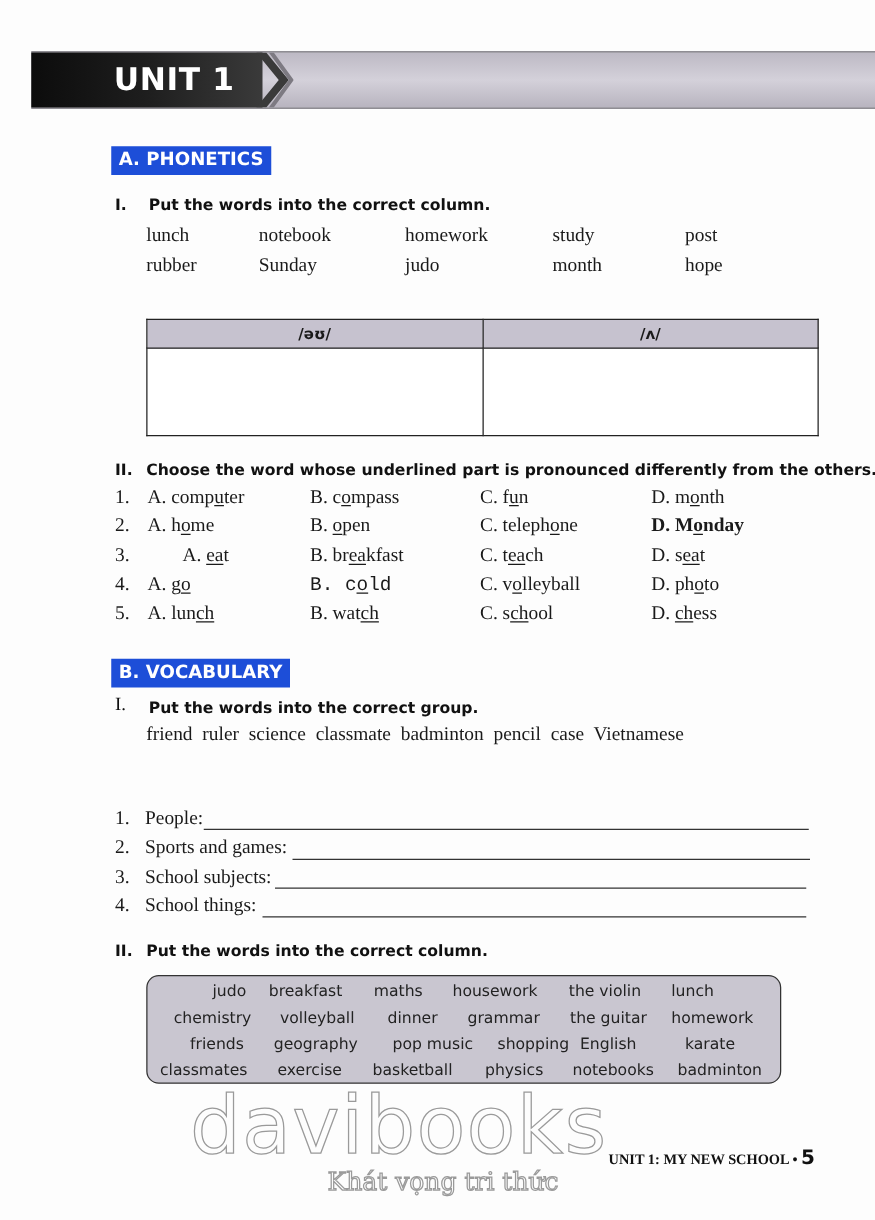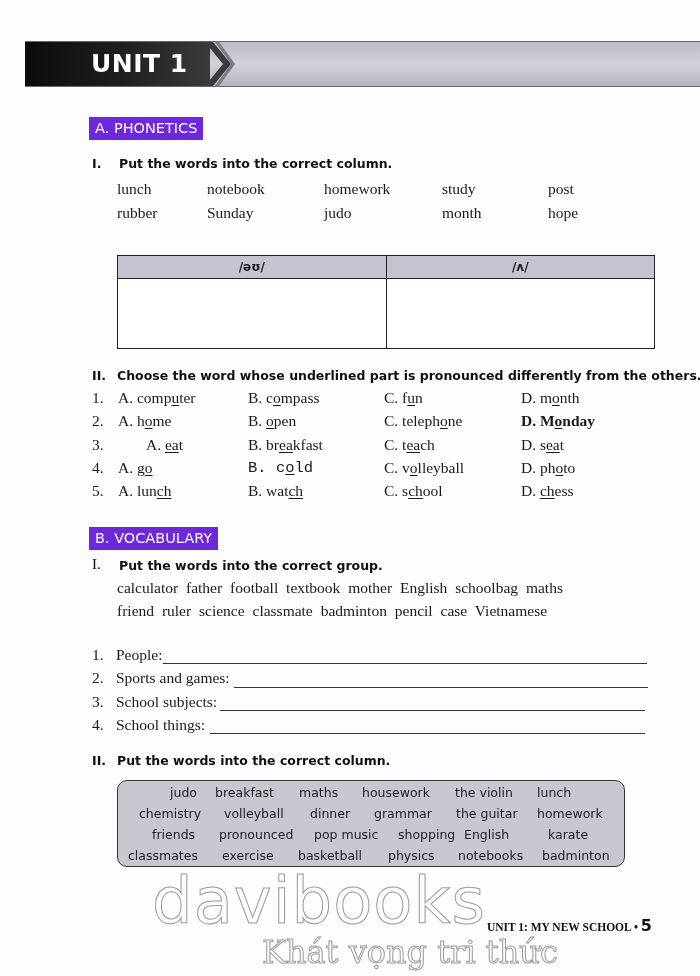--- a/index.html
+++ b/index.html
@@ -10,22 +10,22 @@
     background: linear-gradient(180deg, #bdb9c4 0%, #d4d1da 50%, #b8b4bf 100%);
     border-top: 1px solid #6b6870; border-bottom: 1px solid #6b6870; }
   .banner-left { position: absolute; left: 0; top: 0; width: 185px; height: 100%;
     background: linear-gradient(90deg, #0c0c0c 0%, #1e1e1e 50%, #3a3a3a 100%); }
   .banner-chev { position: absolute; left: 180px; top: 0; width: 30px; height: 100%; }
   .unit-label { position: absolute; left: 66px; top: 7px; color: #fff;
     font-family: "DejaVu Sans", sans-serif; font-weight: bold; font-size: 25px; letter-spacing: 0.5px; }
   .unit-title { position: absolute; left: 224px; top: 5px; color: #111;
     font-family: "DejaVu Sans", sans-serif; font-weight: bold; font-size: 27px; letter-spacing: 0.5px; }
 
-  .sec-badge { position: absolute; background: #6d28d9; color: #fff;
-    font-family: "DejaVu Sans", sans-serif; font-weight: normal; font-size: 14.5px;
+  .sec-badge { position: absolute; background: #1d4ed8; color: #fff;
+    font-family: "DejaVu Sans", sans-serif; font-weight: bold; font-size: 14.5px;
     padding: 2px 6px 2px 6px; line-height: 19px; }
   .instr { position: absolute; font-family: "DejaVu Sans", sans-serif; font-weight: bold; font-size: 12.5px; color: #111; }
   .instr .num { position: absolute; left: 0; }
   .instr .txt { position: absolute; left: 27px; white-space: nowrap; }
 
   .wordgrid { position: absolute; left: 117px; top: 180px; width: 520px; font-size: 15.5px; }
   .wordgrid .row { position: relative; height: 23.5px; }
   .wordgrid .cell { position: absolute; top: 0; white-space: nowrap; }
 
   table.phon { position: absolute; left: 117px; top: 255px; width: 538px; height: 94px;
@@ -49,21 +49,21 @@
 
   .wordbox { position: absolute; left: 117px; top: 780px; width: 508px; height: 87px;
     background: #c9c6d0; border: 1.5px solid #333; border-radius: 10px; }
   .wordbox .row { position: absolute; left: 0; width: 100%; height: 20px;
     font-family: "DejaVu Sans", sans-serif; font-size: 12.5px; color: #222; }
   .wordbox .w { position: absolute; white-space: nowrap; top: 2px; }
 
   .watermark { position: absolute; left: 152px; top: 864px; font-family: "DejaVu Sans", sans-serif;
     font-size: 64px; color: transparent; -webkit-text-stroke: 1px #9a9a9a; letter-spacing: 1px; }
   .watermark2 { position: absolute; left: 262px; top: 933px; font-family: "DejaVu Serif", serif;
-    font-size: 32px; color: transparent; -webkit-text-stroke: 1px #9a9a9a; }
+    font-size: 20px; color: transparent; -webkit-text-stroke: 1px #9a9a9a; }
   .footer { position: absolute; right: 48px; top: 916px; font-family: "Liberation Serif", serif;
     font-size: 11.5px; font-weight: bold; color: #111; white-space: nowrap; }
   .footer .pg { font-family: "DejaVu Sans", sans-serif; font-size: 16px; font-weight: bold; }
 </style>
 </head>
 <body>
 
 <div class="banner">
   <div class="banner-left"></div>
   <svg class="banner-chev" viewBox="0 0 30 46" preserveAspectRatio="none">
@@ -154,21 +154,20 @@
   </div>
 
 <div class="sec-badge" style="left:89px; top:527px;">B. VOCABULARY</div>
 
 <div class="instr" style="left:92px; top:558px; font-family:'DejaVu Sans',sans-serif;">
   <span class="num" style="font-family:'Liberation Serif',serif; font-weight:normal; font-size:15px; top:-2px;">I.</span>
   <span class="txt">Put the words into the correct group.</span>
 </div>
 
 <div class="vocab-words">
-  <div>calculator father football textbook mother English schoolbag maths</div>
   <div>friend ruler science classmate badminton pencil case Vietnamese</div>
 </div>
 
 <div class="groups">
   <div class="row">
     <span class="n">1.</span>
     <span class="lbl">People:</span>
     <span class="line" style="left:71px; width:484px;"></span>
   </div>
   <div class="row">
@@ -205,21 +204,21 @@
   <div class="row" style="top:23px">
     <span class="w" style="left:21px">chemistry</span>
     <span class="w" style="left:106px">volleyball</span>
     <span class="w" style="left:192px">dinner</span>
     <span class="w" style="left:256px">grammar</span>
     <span class="w" style="left:338px">the guitar</span>
     <span class="w" style="left:419px">homework</span>
   </div>
   <div class="row" style="top:44px">
     <span class="w" style="left:34px">friends</span>
-    <span class="w" style="left:101px">pronounced</span>
+    <span class="w" style="left:101px">geography</span>
     <span class="w" style="left:196px">pop music</span>
     <span class="w" style="left:280px">shopping</span>
     <span class="w" style="left:346px">English</span>
     <span class="w" style="left:430px">karate</span>
   </div>
   <div class="row" style="top:65px">
     <span class="w" style="left:10px">classmates</span>
     <span class="w" style="left:104px">exercise</span>
     <span class="w" style="left:180px">basketball</span>
     <span class="w" style="left:270px">physics</span>

